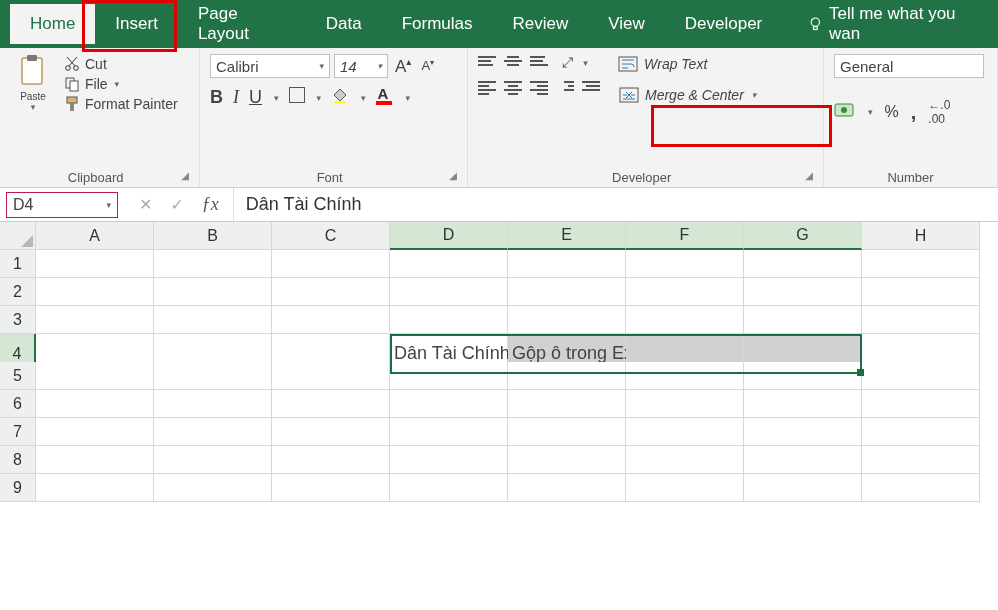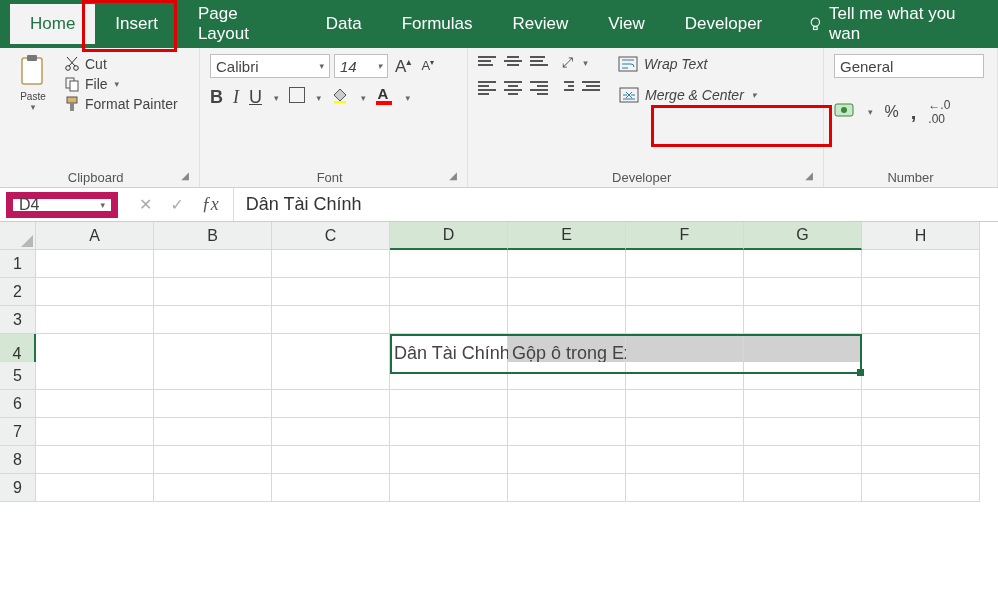--- a/index.html
+++ b/index.html
@@ -59,21 +59,21 @@
   .merge { border:1px solid transparent; padding:4px 6px; }
   .merge-ico, .wrap-ico { width:20px; height:16px; }
 
   
   .number-body { display:flex; flex-direction:column; gap:20px; }
   .num-combo { background:#fff; border:1px solid #bfbfbf; height:24px; width:150px; display:flex; align-items:center; justify-content:space-between; padding:0 5px; font-size:15px; }
   .num-row { display:flex; gap:12px; align-items:center; font-size:16px; }
 
   
   .fbar { height: 34px; border-bottom: 1px solid #ccc; display:flex; align-items:center; background:#fff; }
-  .namebox { width:112px; border:7px solid #be185d; margin:3px 3px 3px 6px; height:26px; display:flex; align-items:center; justify-content:space-between; padding:0 6px; font-size:16px; }
+  .namebox { width:112px; border:1px solid #be185d; margin:3px 3px 3px 6px; height:26px; display:flex; align-items:center; justify-content:space-between; padding:0 6px; font-size:16px; }
   .fx-btns { display:flex; gap:18px; padding:0 18px; color:#aaa; font-size:16px; }
   .fx-label { font-style:italic; font-family:'Times New Roman', serif; font-size:18px; color:#555; padding-right:14px; }
   .fx-input { border-left:1px solid #ddd; height:100%; flex:1; display:flex; align-items:center; padding-left:12px; font-size:18px; color:#333; }
 
   
   .grid { display:grid; grid-template-columns: 36px repeat(8, 118px); grid-auto-rows: 28px; }
   .grid > div, .hdr, .rowhdr { border-right:1px solid #d8d8d8; border-bottom:1px solid #d8d8d8; }
   .corner { background:#eef0ef; border-right:2px solid #b7b7b7; border-bottom:2px solid #b7b7b7; position:relative; }
   .corner::after { content:''; position:absolute; right:2px; bottom:2px; width:0; height:0; border-left:12px solid transparent; border-bottom:12px solid #b7b7b7; }
   .hdr { background:#eef0ef; text-align:center; font-size:16px; display:flex; align-items:center; justify-content:center; color:#333; border-bottom:2px solid #b7b7b7; }

